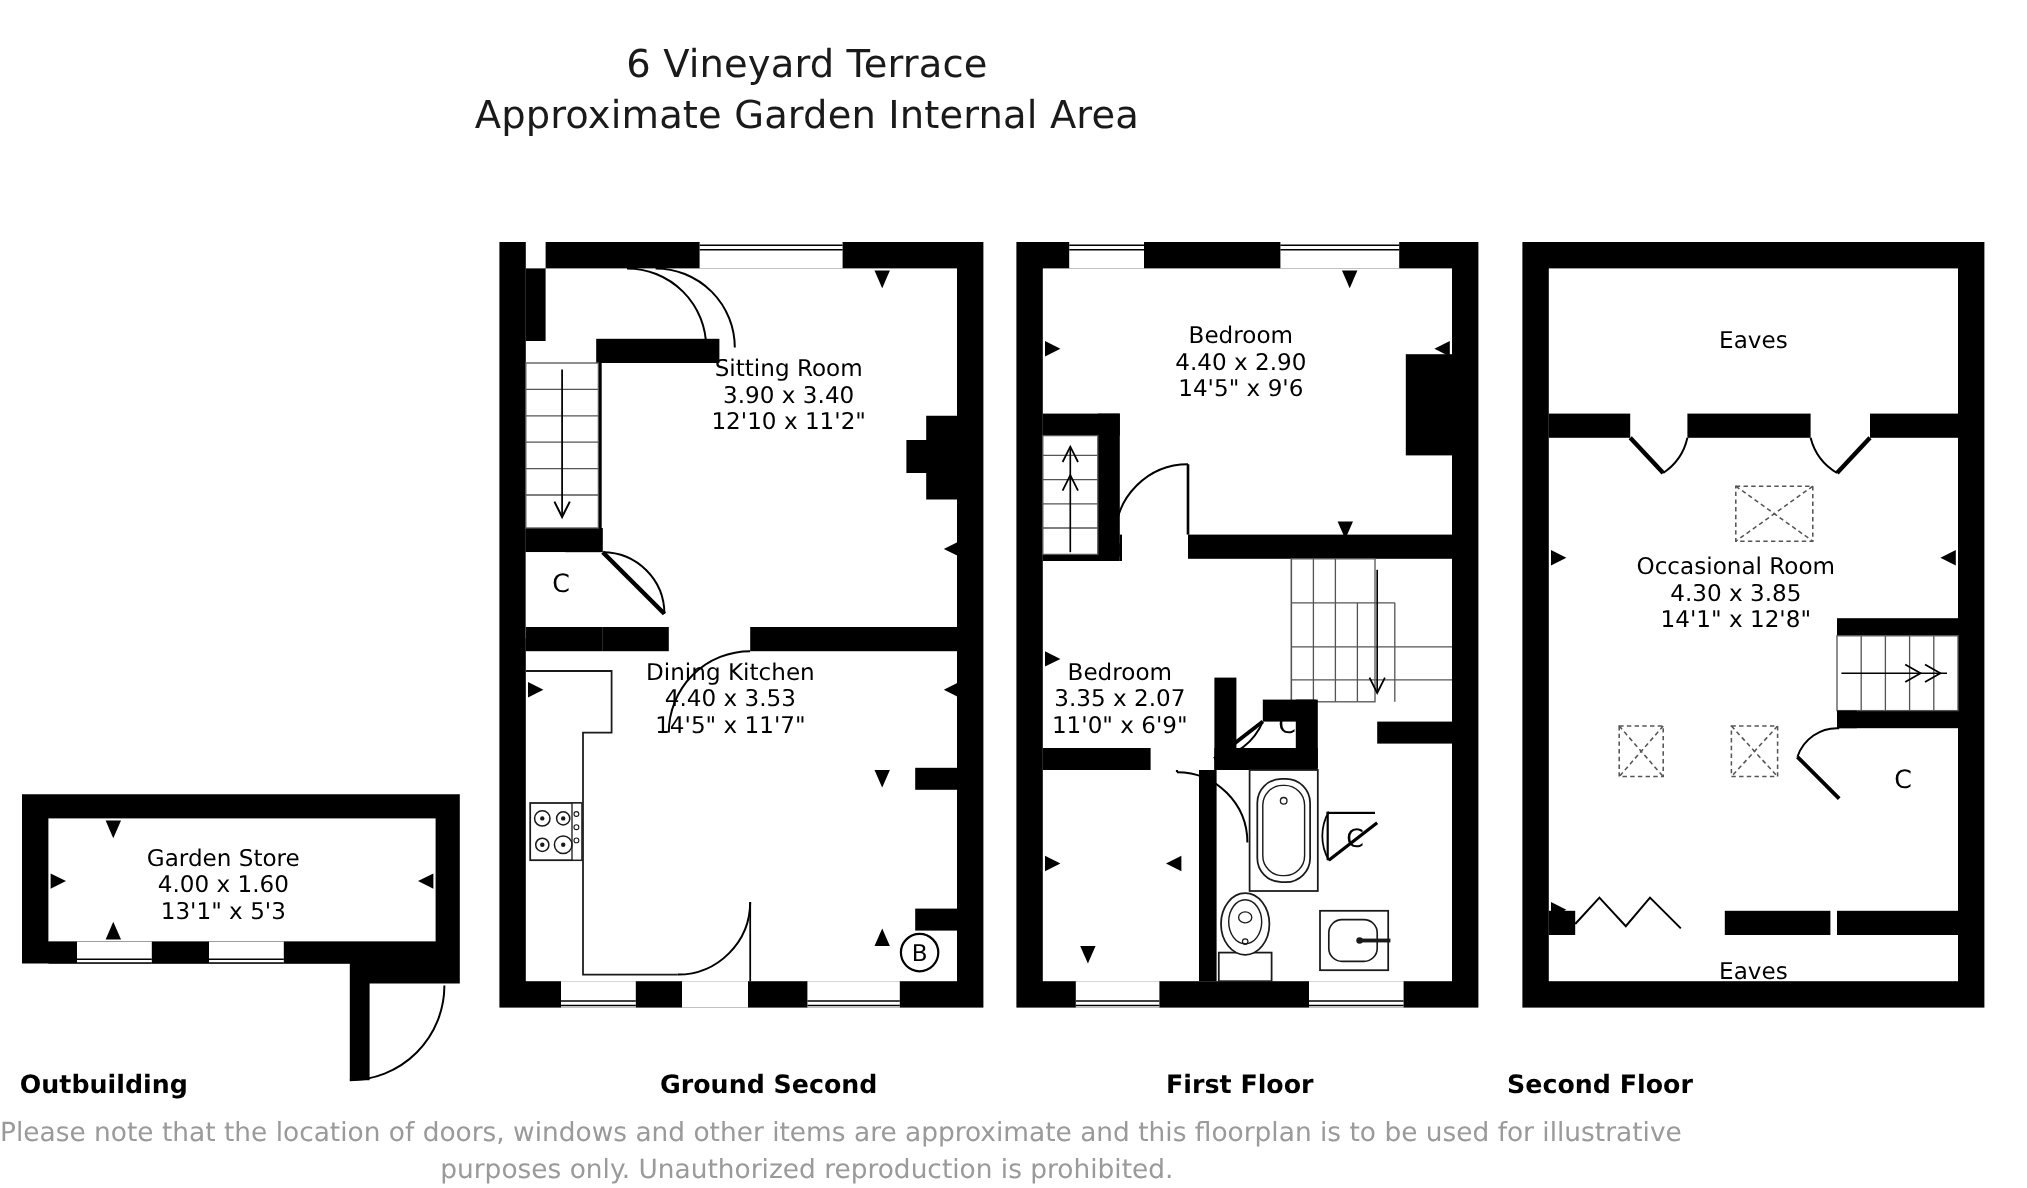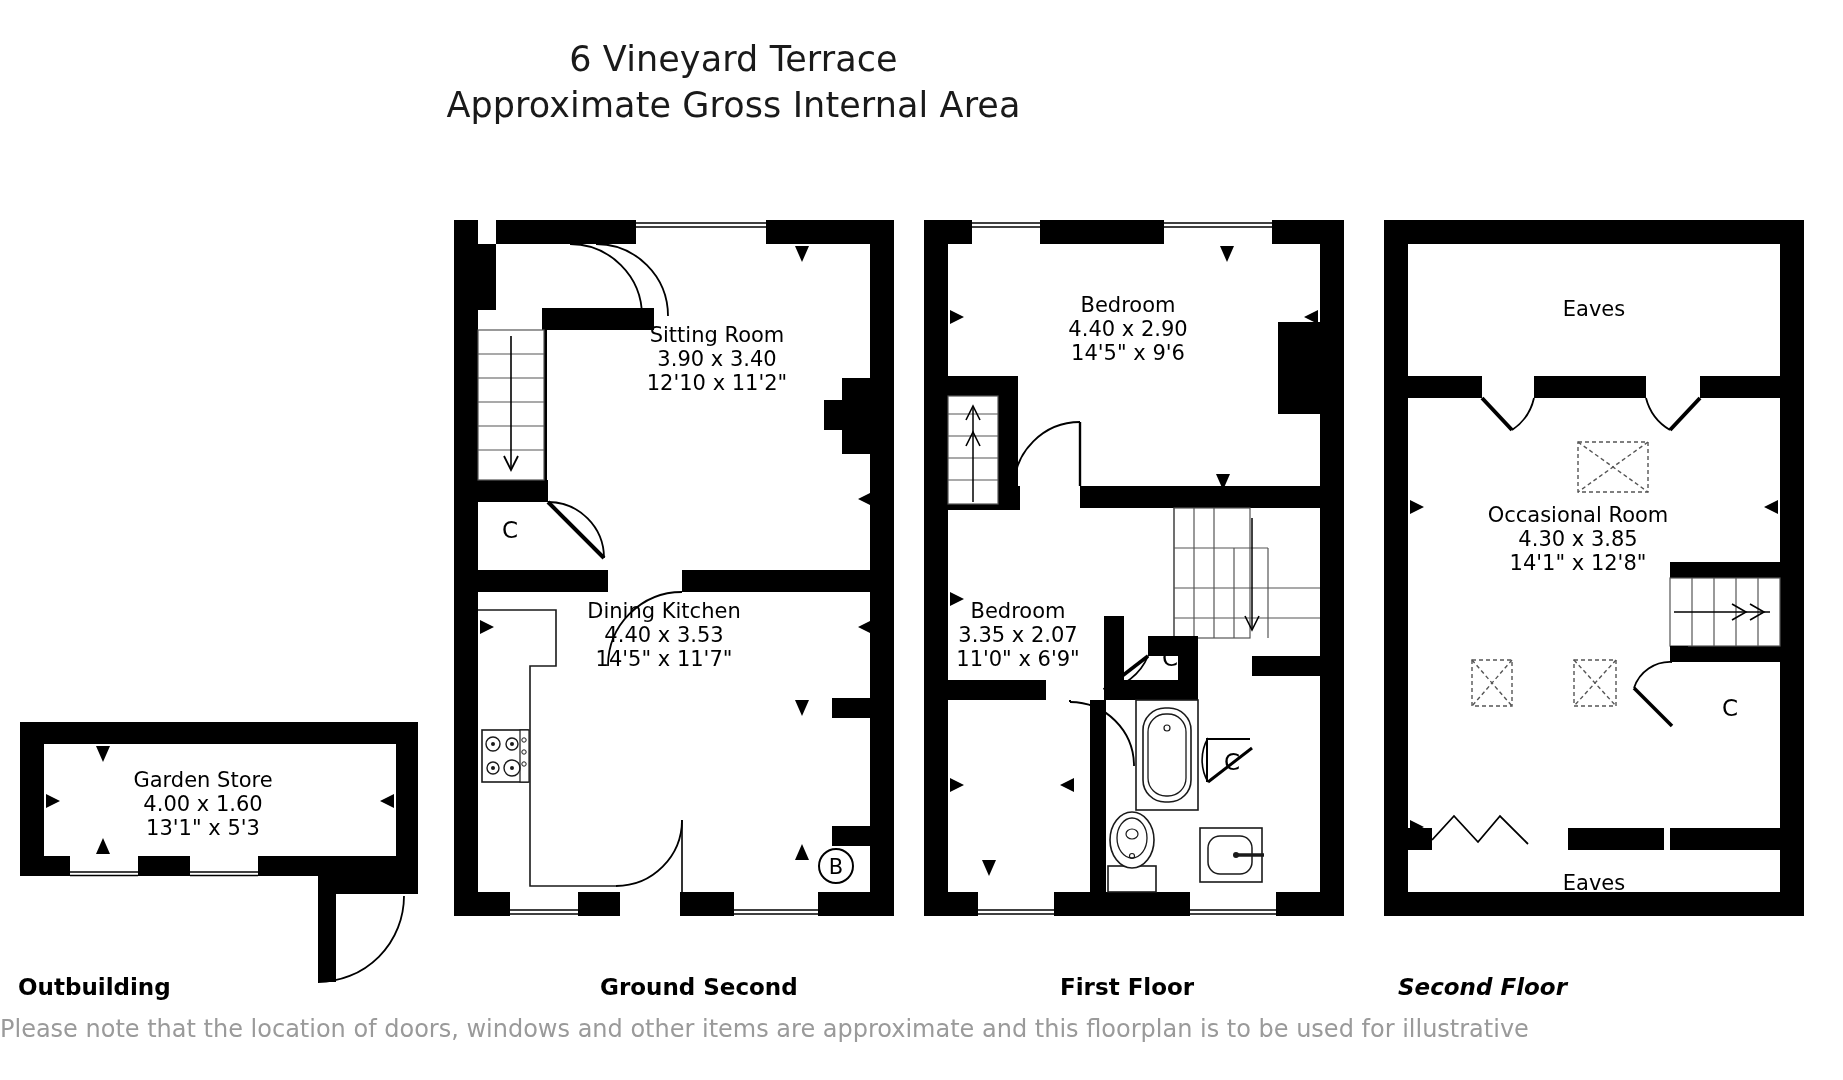--- a/index.html
+++ b/index.html
@@ -58,21 +58,21 @@
   .eaves-lbl { font-family: "DejaVu Sans", sans-serif; font-size: 21px; fill: #000; text-anchor: middle; }
   .b-lbl   { font-family: "DejaVu Sans", sans-serif; font-size: 21px; fill: #000; text-anchor: middle; }
 </style>
 </head>
 <body>
 
 <div id="sheet">
 
   <div class="title-block">
     <div class="title-line">6 Vineyard Terrace</div>
-    <div class="title-line">Approximate Gross Internal Area</div>
+    <div class="title-line">Approximate Garden Internal Area</div>
   </div>
 
   <div class="plan" style="left:18px; top:714px;">
     <svg width="410" height="270" viewBox="0 0 410 270">
 
       <g>
         <path d="M2,8 L400,8 L400,180 L318,180 L318,268 L300,268 L300,162 L2,162 Z" fill="#000"></path>
 
         <rect x="26" y="30" width="352" height="112" fill="#fff"></rect>
         <rect x="26" y="142" width="352" height="20" fill="#000"></rect>
@@ -471,19 +471,20 @@
       <text class="eaves-lbl" x="212" y="98">Eaves</text>
       <text class="eaves-lbl" x="212" y="672">Eaves</text>
 
       <g>
         <text class="rm-name" x="196" y="304">Occasional Room</text>
         <text class="rm-dim" x="196" y="328">4.30 x 3.85</text>
         <text class="rm-dim" x="196" y="352">14'1" x 12'8"</text>
       </g>
     </svg>
   </div>
-  <div class="floor-caption" style="left:1398px; top:974px;font-style:italic;">Second Floor</div>
+  <div class="floor-caption" style="left:1370px; top:974px;">Second Floor</div>
 
   <div class="footer-note">
     <div>Please note that the location of doors, windows and other items are approximate and this floorplan is to be used for illustrative</div>
+    <div>purposes only. Unauthorized reproduction is prohibited.</div>
   </div>
 
 </div>
 
 </body></html>

